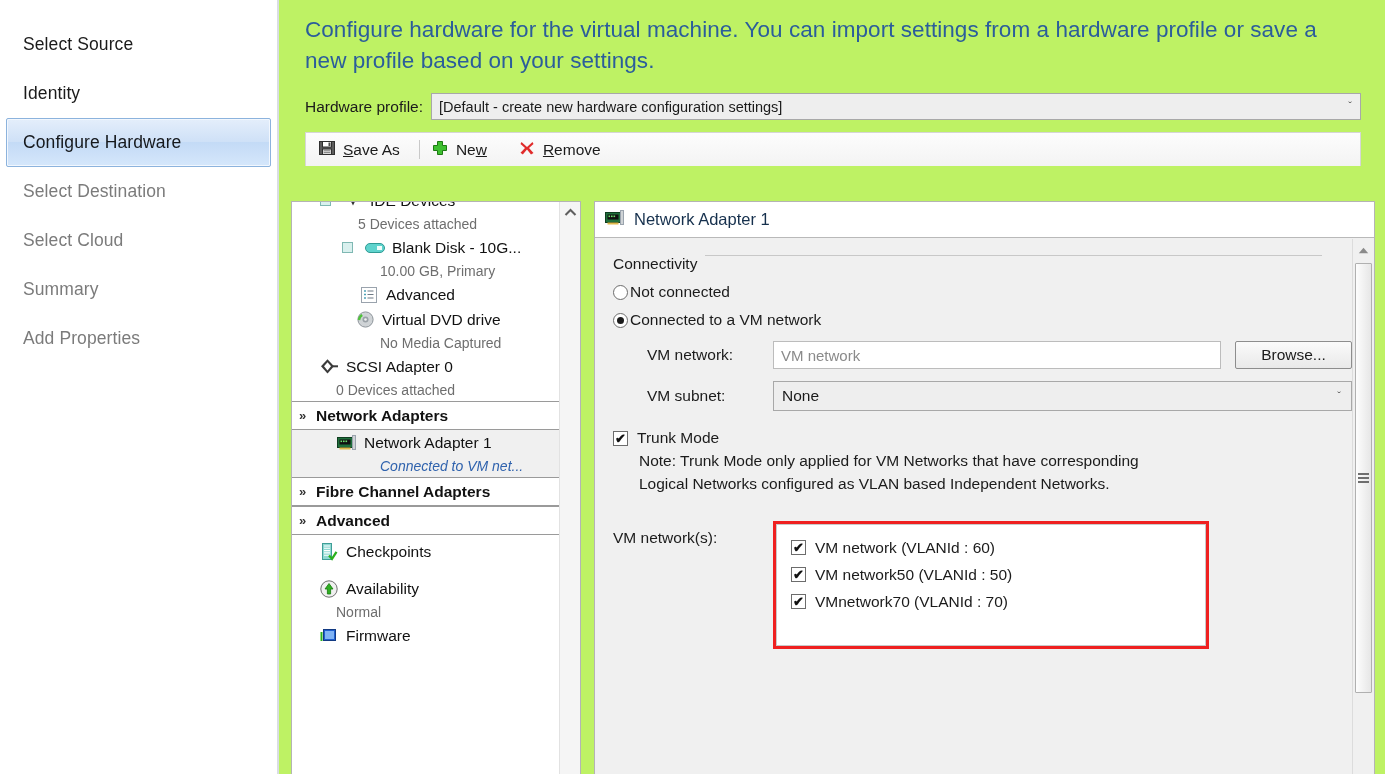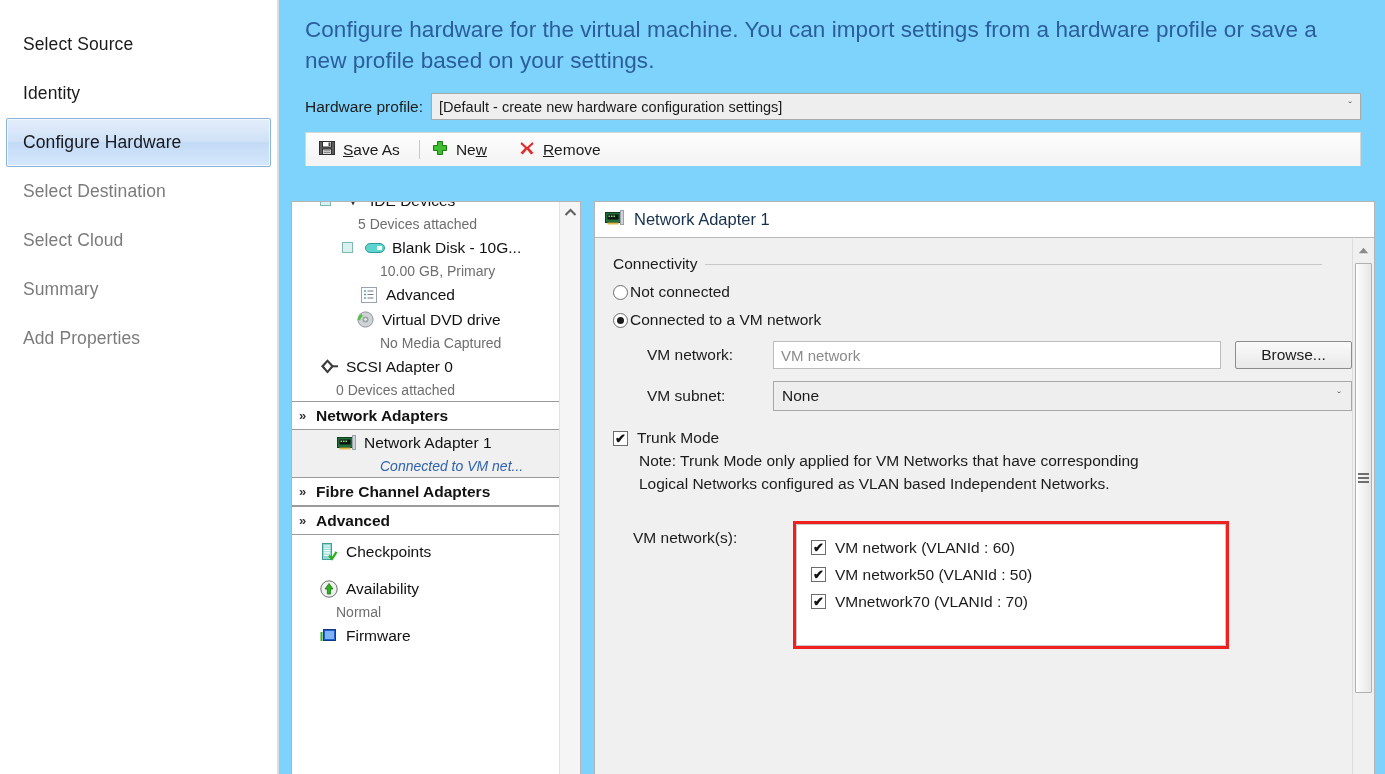--- a/index.html
+++ b/index.html
@@ -29,21 +29,21 @@
   }
   .nav-item.done { color: #1b1b1b; }
   .nav-item.sel {
     color: #15181c;
     background: linear-gradient(to bottom, #e4eefb 0%, #cfe1f7 48%, #c3daf6 49%, #d5e7fb 100%);
     border: 1px solid #8cb3dd;
     box-shadow: inset 0 0 0 1px #f2f7fe;
   }
 
   
-  .content { flex: 1 1 auto; position: relative; background:#7dd3fc; padding: 0 14px 0 14px; }
+  .content { flex: 1 1 auto; position: relative; background:#bef264; padding: 0 14px 0 14px; }
 
   .headline {
     color: #2b5d9b; font-size: 22.5px; line-height: 31px;
     padding: 14px 18px 0 12px; letter-spacing: .05px;
     max-width: 1060px;
   }
 
   .profile-row {
     display: flex; align-items: center; gap: 8px;
     margin: 17px 10px 0 12px;
@@ -118,21 +118,21 @@
     background: #f0f0f0; border: 1px solid #b4b4b4;
     overflow: hidden;
   }
   .detail-head {
     height: 36px; background:#ffffff; border-bottom:1px solid #b9b9b9;
     display:flex; align-items:center; padding-left: 10px; gap: 9px;
     font-size: 16.5px; color: #16304d;
   }
   .detail-body { position:absolute; left:0; right:22px; top:37px; bottom:0; padding: 16px 0 0 18px; }
 
-  .group-title { display:flex; align-items:center; gap:8px; font-size:15.5px; color:#1b1b1b; padding-right: 30px;}
+  .group-title { display:flex; align-items:flex-start; gap:8px; font-size:15.5px; color:#1b1b1b; padding-right: 30px;}
   .group-title .line { flex:1 1 auto; height:1px; background:#c8c8c8; }
 
   .radio-row { display:flex; align-items:center; gap:2px; margin-top: 10px; font-size:15.5px; color:#1b1b1b;}
   .radio {
     width:15px;height:15px;border-radius:50%;border:1px solid #6c6c6c;background:#fff;
     flex:0 0 15px; position:relative;
   }
   .radio.on::after{content:"";position:absolute;left:3px;top:3px;width:7px;height:7px;border-radius:50%;background:#1b1b1b;}
 
   .field-row { display:flex; align-items:center; margin-top:12px; }
@@ -157,21 +157,21 @@
   .combo2 .caret{width:24px;text-align:center;font-size:11px;color:#4a4a4a;}
 
   .chk {
     width:15px;height:15px;border:1px solid #6c6c6c;background:#fff;flex:0 0 15px;
     display:flex;align-items:center;justify-content:center;
     font-size:13px;line-height:1;color:#111;font-weight:bold;
   }
   .trunk-row{display:flex;align-items:center;gap:9px;margin-top:18px;font-size:15.5px;color:#1b1b1b;}
   .note{margin:2px 0 0 26px;font-size:15.5px;color:#1b1b1b;line-height:23px;max-width:540px;}
 
-  .netlist-row{display:flex;align-items:flex-start;margin-top:26px;margin-left:20px;}
+  .netlist-row{display:flex;align-items:flex-start;margin-top:26px;}
   .netlist-label{width:160px;flex:0 0 160px;font-size:15.5px;color:#1b1b1b;padding-top:8px;}
   .redbox{border:3px solid #ef2020;padding:0;background:#fff;}
   .listbox{
     width:430px;height:122px;background:#fff;border:1px solid #c9c9c9;
     padding:9px 0 0 14px;
   }
   .listitem{display:flex;align-items:center;gap:9px;height:27px;font-size:15.5px;color:#1b1b1b;}
 
   .dscroll{position:absolute;right:0;top:37px;bottom:0;width:22px;background:#f0f0f0;border-left:1px solid #dcdcdc;}
   .dscroll .arrow-up{height:22px;display:flex;align-items:center;justify-content:center;color:#6a6a6a;font-size:10px;}

